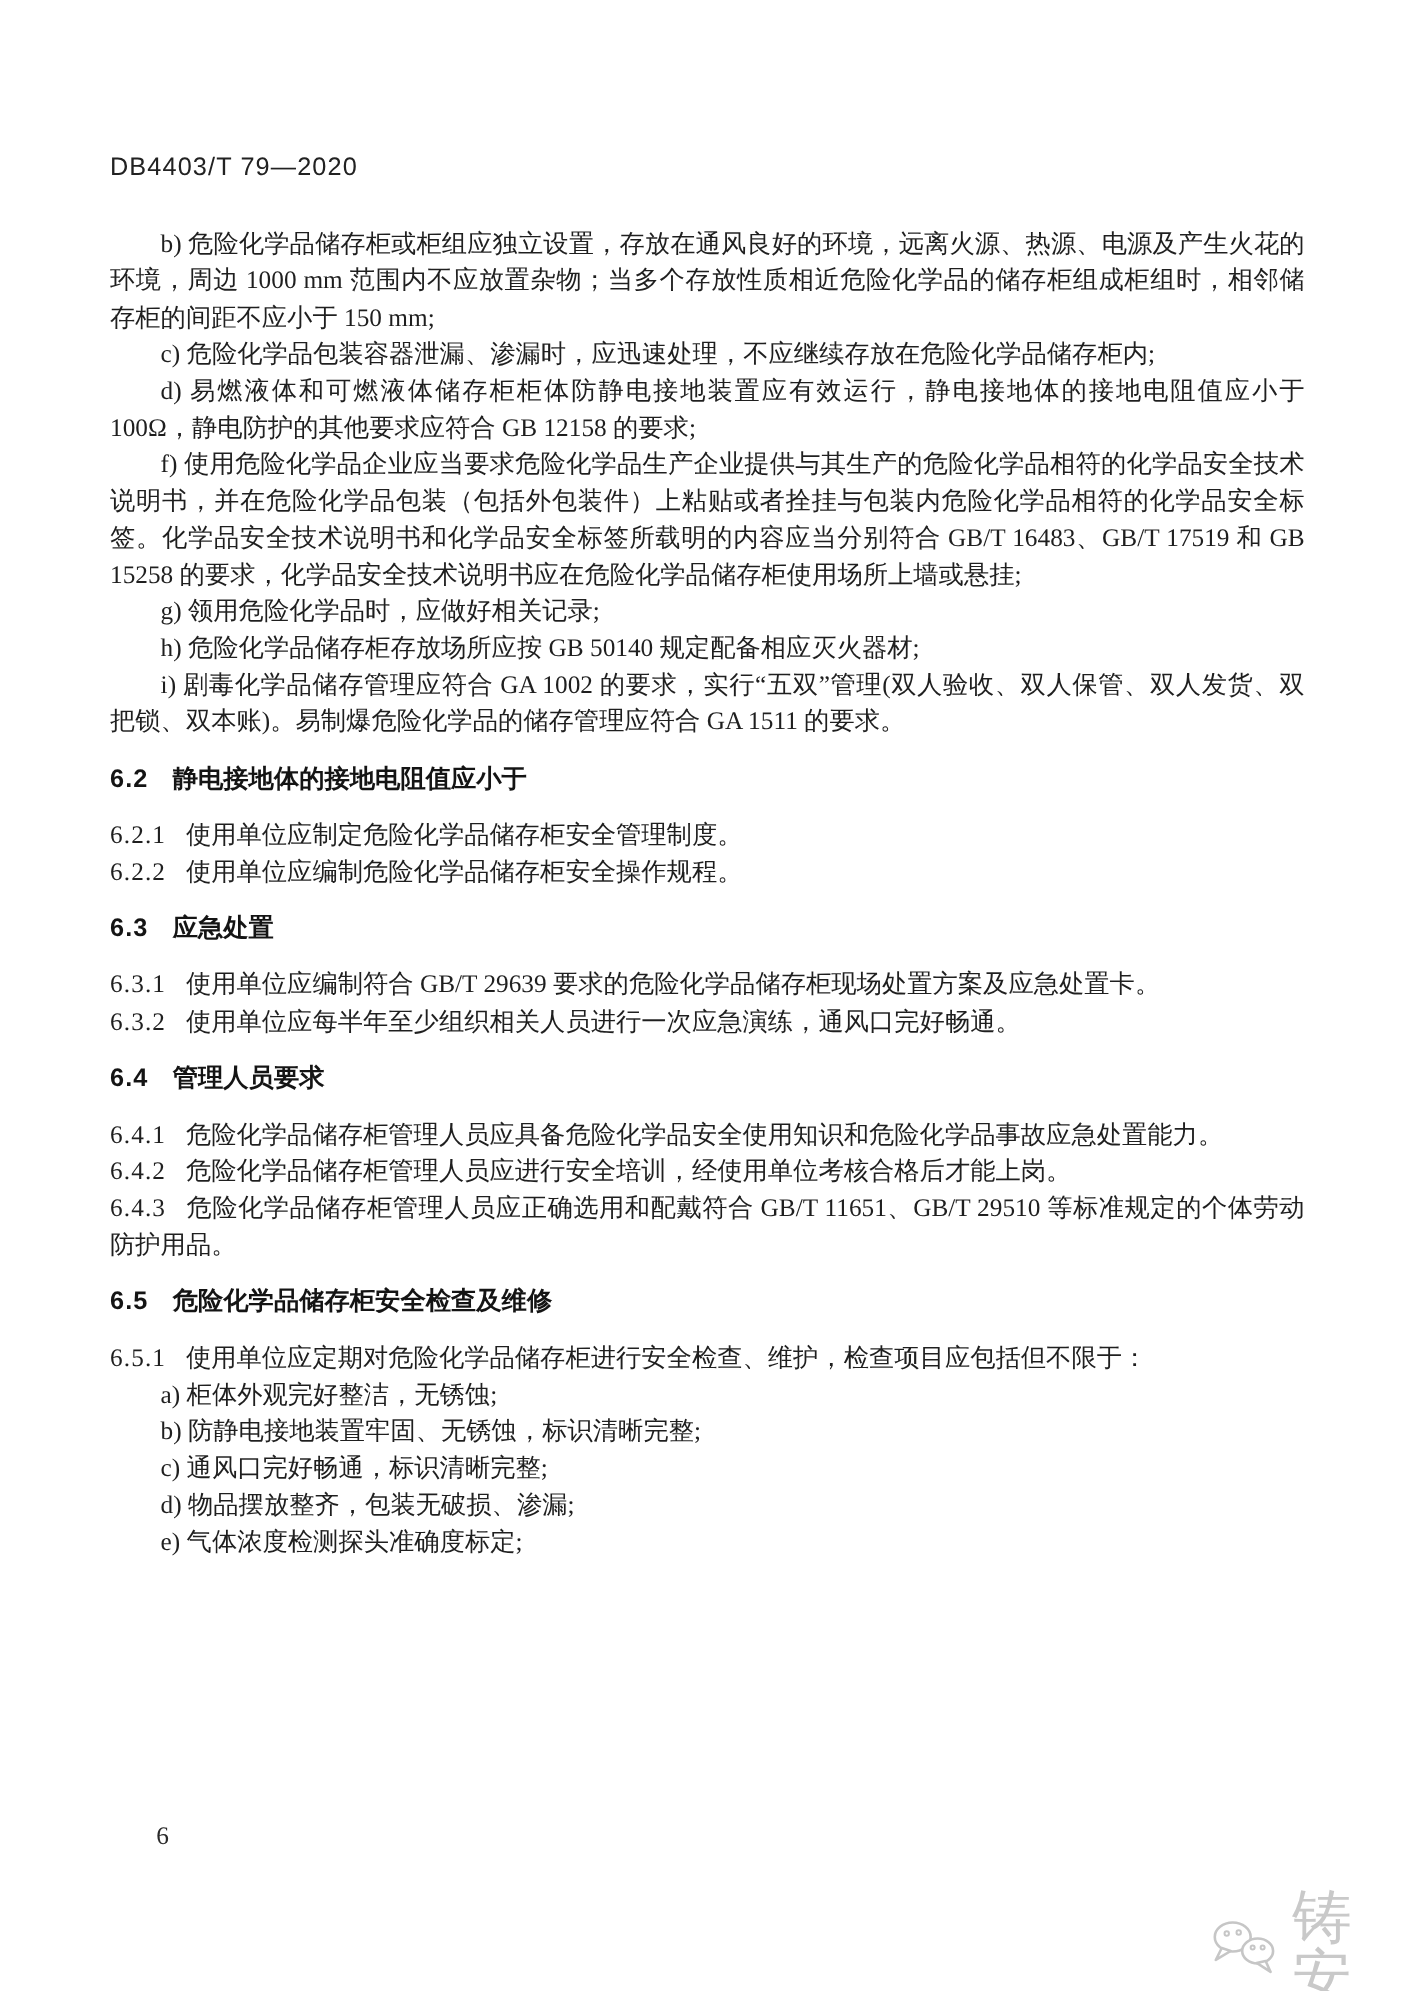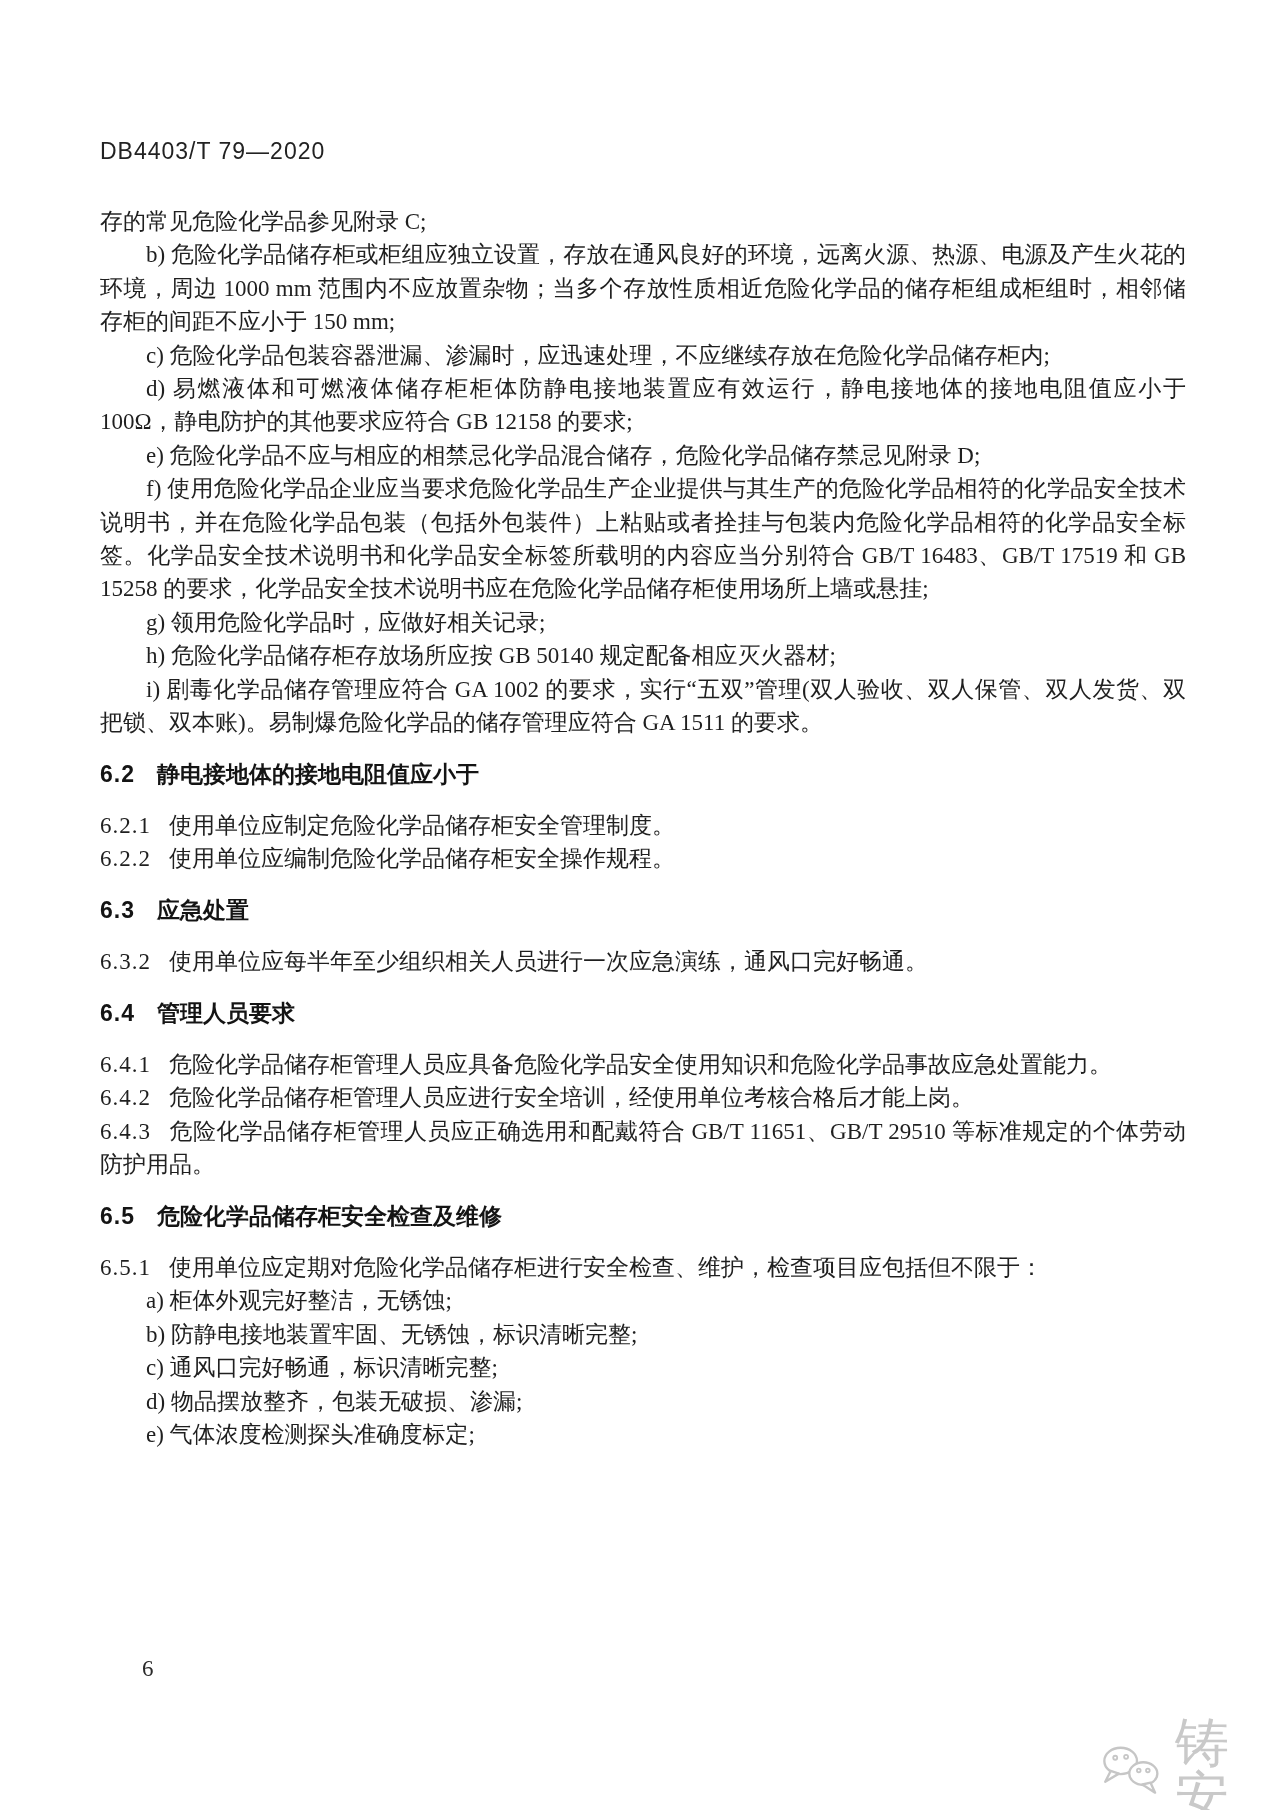--- a/index.html
+++ b/index.html
@@ -48,36 +48,35 @@
   }
 </style>
 </head>
 <body>
 
 <div class="page">
 
   <div class="doc-header">DB4403/T 79—2020</div>
 
   <div class="content">
-    <p class="para">存的常见危险化学品参见附录 C;</p>
     <div>
         <p class="para indent">b) 危险化学品储存柜或柜组应独立设置，存放在通风良好的环境，远离火源、热源、电源及产生火花的环境，周边 1000 mm 范围内不应放置杂物；当多个存放性质相近危险化学品的储存柜组成柜组时，相邻储存柜的间距不应小于 150 mm;</p>
         <p class="para indent">c) 危险化学品包装容器泄漏、渗漏时，应迅速处理，不应继续存放在危险化学品储存柜内;</p>
         <p class="para indent">d) 易燃液体和可燃液体储存柜柜体防静电接地装置应有效运行，静电接地体的接地电阻值应小于 100Ω，静电防护的其他要求应符合 GB 12158 的要求;</p>
-        <p class="para indent">e) 危险化学品不应与相应的相禁忌化学品混合储存，危险化学品储存禁忌见附录 D;</p>
         <p class="para indent">f) 使用危险化学品企业应当要求危险化学品生产企业提供与其生产的危险化学品相符的化学品安全技术说明书，并在危险化学品包装（包括外包装件）上粘贴或者拴挂与包装内危险化学品相符的化学品安全标签。化学品安全技术说明书和化学品安全标签所载明的内容应当分别符合 GB/T 16483、GB/T 17519 和 GB 15258 的要求，化学品安全技术说明书应在危险化学品储存柜使用场所上墙或悬挂;</p>
         <p class="para indent">g) 领用危险化学品时，应做好相关记录;</p>
         <p class="para indent">h) 危险化学品储存柜存放场所应按 GB 50140 规定配备相应灭火器材;</p>
         <p class="para indent">i) 剧毒化学品储存管理应符合 GA 1002 的要求，实行“五双”管理(双人验收、双人保管、双人发货、双把锁、双本账)。易制爆危险化学品的储存管理应符合 GA 1511 的要求。</p>
       </div>
     <div>
         <h2 class="sec"><span class="sec-num">6.2</span><span>静电接地体的接地电阻值应小于</span></h2>
         <p class="para clause"><span class="clause-num">6.2.1</span><span>使用单位应制定危险化学品储存柜安全管理制度。</span></p>
         <p class="para clause"><span class="clause-num">6.2.2</span><span>使用单位应编制危险化学品储存柜安全操作规程。</span></p>
         <h2 class="sec"><span class="sec-num">6.3</span><span>应急处置</span></h2>
+        <p class="para clause"><span class="clause-num">6.3.1</span><span>使用单位应编制符合 GB/T 29639 要求的危险化学品储存柜现场处置方案及应急处置卡。</span></p>
         <p class="para clause"><span class="clause-num">6.3.2</span><span>使用单位应每半年至少组织相关人员进行一次应急演练，通风口完好畅通。</span></p>
         <h2 class="sec"><span class="sec-num">6.4</span><span>管理人员要求</span></h2>
         <p class="para clause"><span class="clause-num">6.4.1</span><span>危险化学品储存柜管理人员应具备危险化学品安全使用知识和危险化学品事故应急处置能力。</span></p>
         <p class="para clause"><span class="clause-num">6.4.2</span><span>危险化学品储存柜管理人员应进行安全培训，经使用单位考核合格后才能上岗。</span></p>
         <p class="para clause"><span class="clause-num">6.4.3</span><span>危险化学品储存柜管理人员应正确选用和配戴符合 GB/T 11651、GB/T 29510 等标准规定的个体劳动防护用品。</span></p>
         <h2 class="sec"><span class="sec-num">6.5</span><span>危险化学品储存柜安全检查及维修</span></h2>
         <p class="para clause"><span class="clause-num">6.5.1</span><span>使用单位应定期对危险化学品储存柜进行安全检查、维护，检查项目应包括但不限于：</span></p>
         <p class="para indent">a) 柜体外观完好整洁，无锈蚀;</p>
         <p class="para indent">b) 防静电接地装置牢固、无锈蚀，标识清晰完整;</p>
         <p class="para indent">c) 通风口完好畅通，标识清晰完整;</p>

